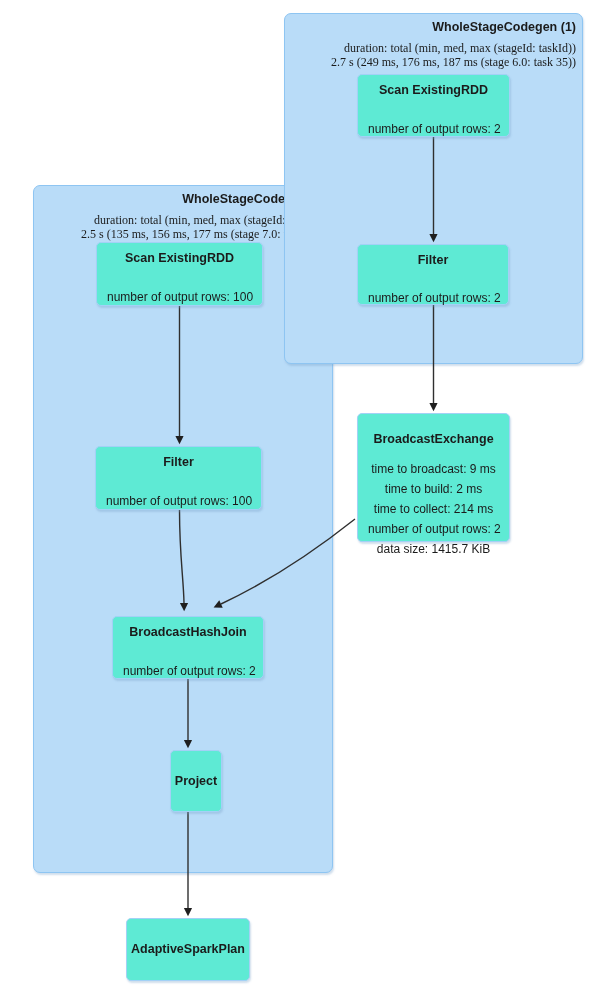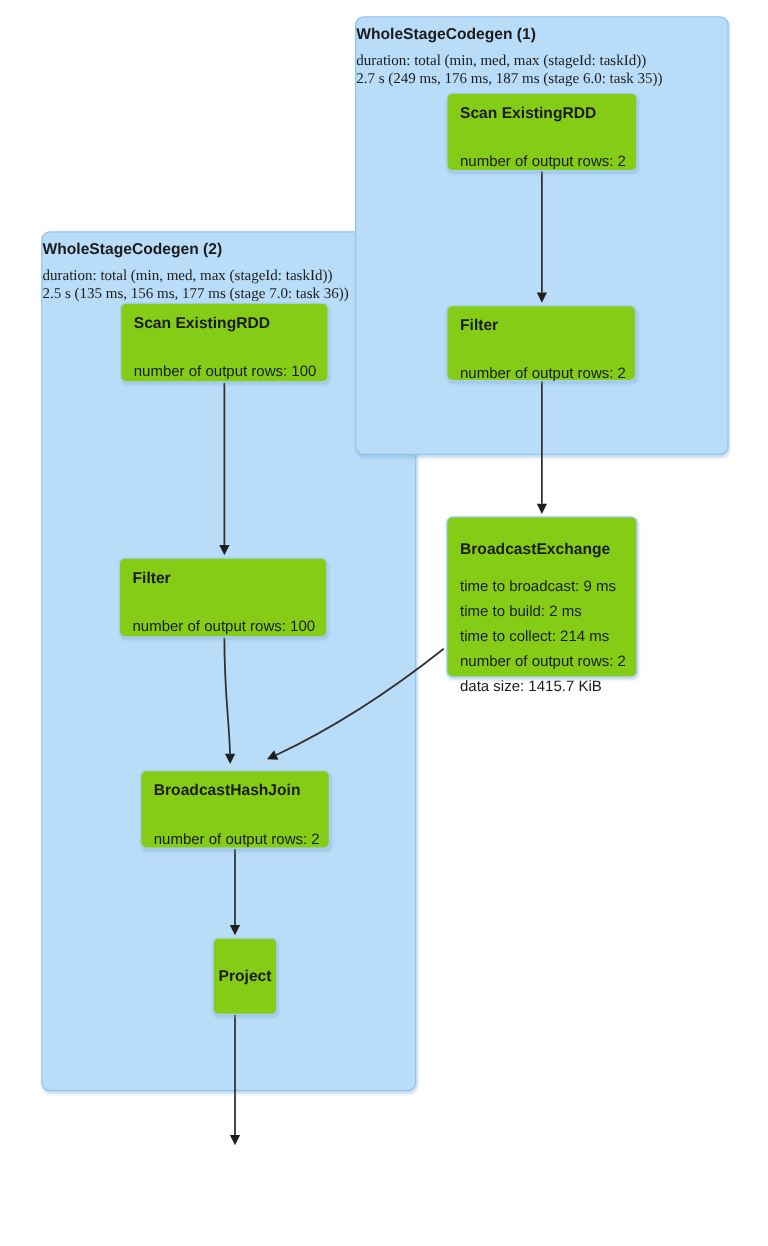--- a/index.html
+++ b/index.html
@@ -4,27 +4,27 @@
 <style>
   html,body{margin:0;padding:0;background:#ffffff;}
   #canvas{
     position:relative;width:614px;height:997px;background:#ffffff;overflow:hidden;
     font-family:"Liberation Sans","DejaVu Sans",sans-serif;color:#1b1b1b;
   }
   .cluster{
     position:absolute;background:#b9dcf8;border:1px solid #8ec5f2;border-radius:7px;
     box-shadow:1px 2px 2px rgba(120,160,200,.35);box-sizing:border-box;
   }
-  .cluster-header{padding:6px 6px 0 0;white-space:nowrap;overflow:hidden;}
+  .cluster-header{padding:6px 6px 0 0;text-align:right;white-space:nowrap;overflow:hidden;}
   .cluster-title{font-size:12.5px;font-weight:bold;line-height:15px;}
   .cluster-duration{margin-top:7px;font-size:12px;line-height:13.5px;font-family:Liberation Serif, serif;}
   .node{
-    position:absolute;background:#84cc16;border:1px solid #a3d1f6;border-radius:5px;
+    position:absolute;background:#5eead4;border:1px solid #a3d1f6;border-radius:5px;
     box-shadow:1px 2px 2px rgba(120,160,200,.35);box-sizing:border-box;
-    padding:8px 10px;z-index:4;white-space:nowrap;
+    padding:8px 10px;z-index:4;white-space:nowrap;text-align:center;
   }
   .node-title{font-size:12.5px;font-weight:bold;line-height:15px;}
   .node-metric{margin-top:24px;font-size:12px;line-height:15px;}
   .node-metrics-list{margin-top:12px;font-size:12px;}
   .node-metrics-list div{line-height:20px;}
   .node.center{display:flex;align-items:center;justify-content:center;padding:0;}
   .z1{z-index:1}.z2{z-index:2}
   #edges{position:absolute;left:0;top:0;z-index:3;pointer-events:none;}
 </style>
 </head>
@@ -102,14 +102,17 @@
 
   <div class="node" style="left:112px;top:616px;width:152px;height:63px;">
     <div class="node-title">BroadcastHashJoin</div>
     <div class="node-metric">number of output rows: 2</div>
   </div>
 
   <div class="node center" style="left:170px;top:750px;width:52px;height:62px;">
     <div class="node-title">Project</div>
   </div>
 
+  <div class="node center" style="left:126px;top:918px;width:124px;height:63px;">
+    <div class="node-title">AdaptiveSparkPlan</div>
+  </div>
 
 </div>
 
 </body></html>

